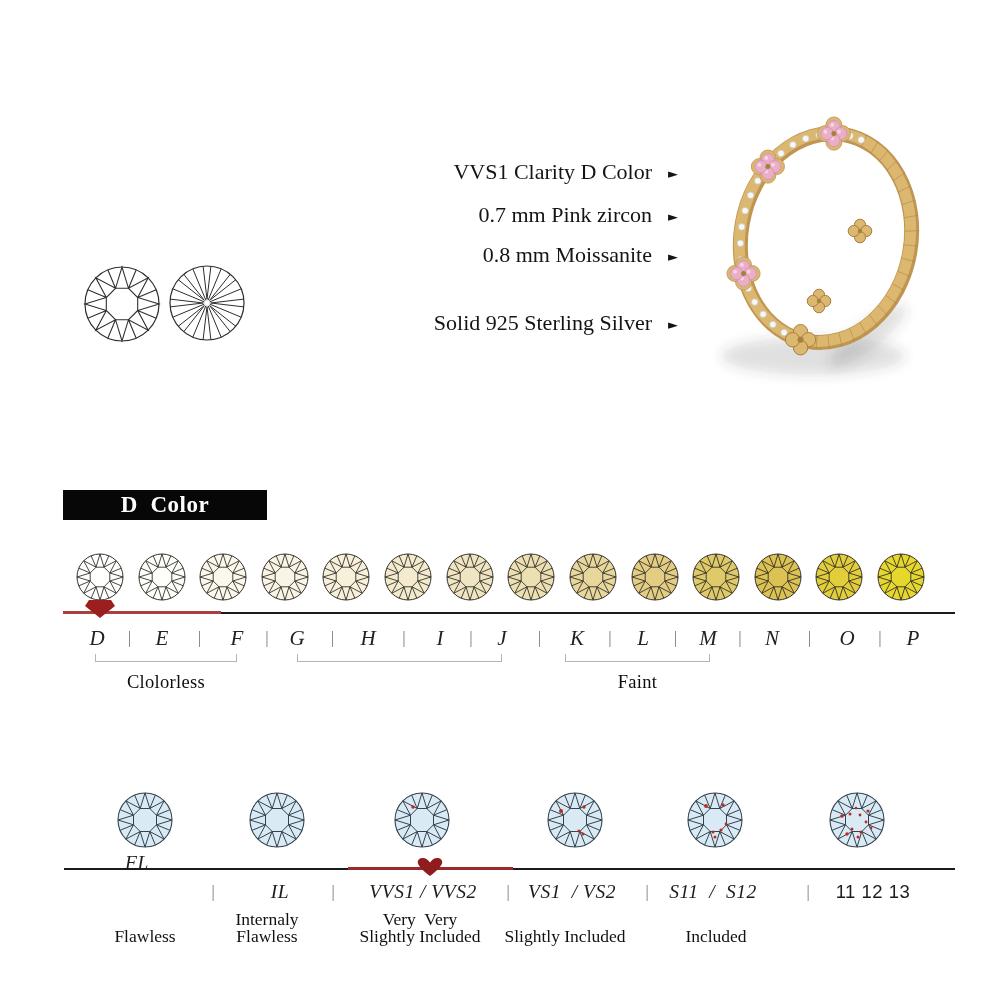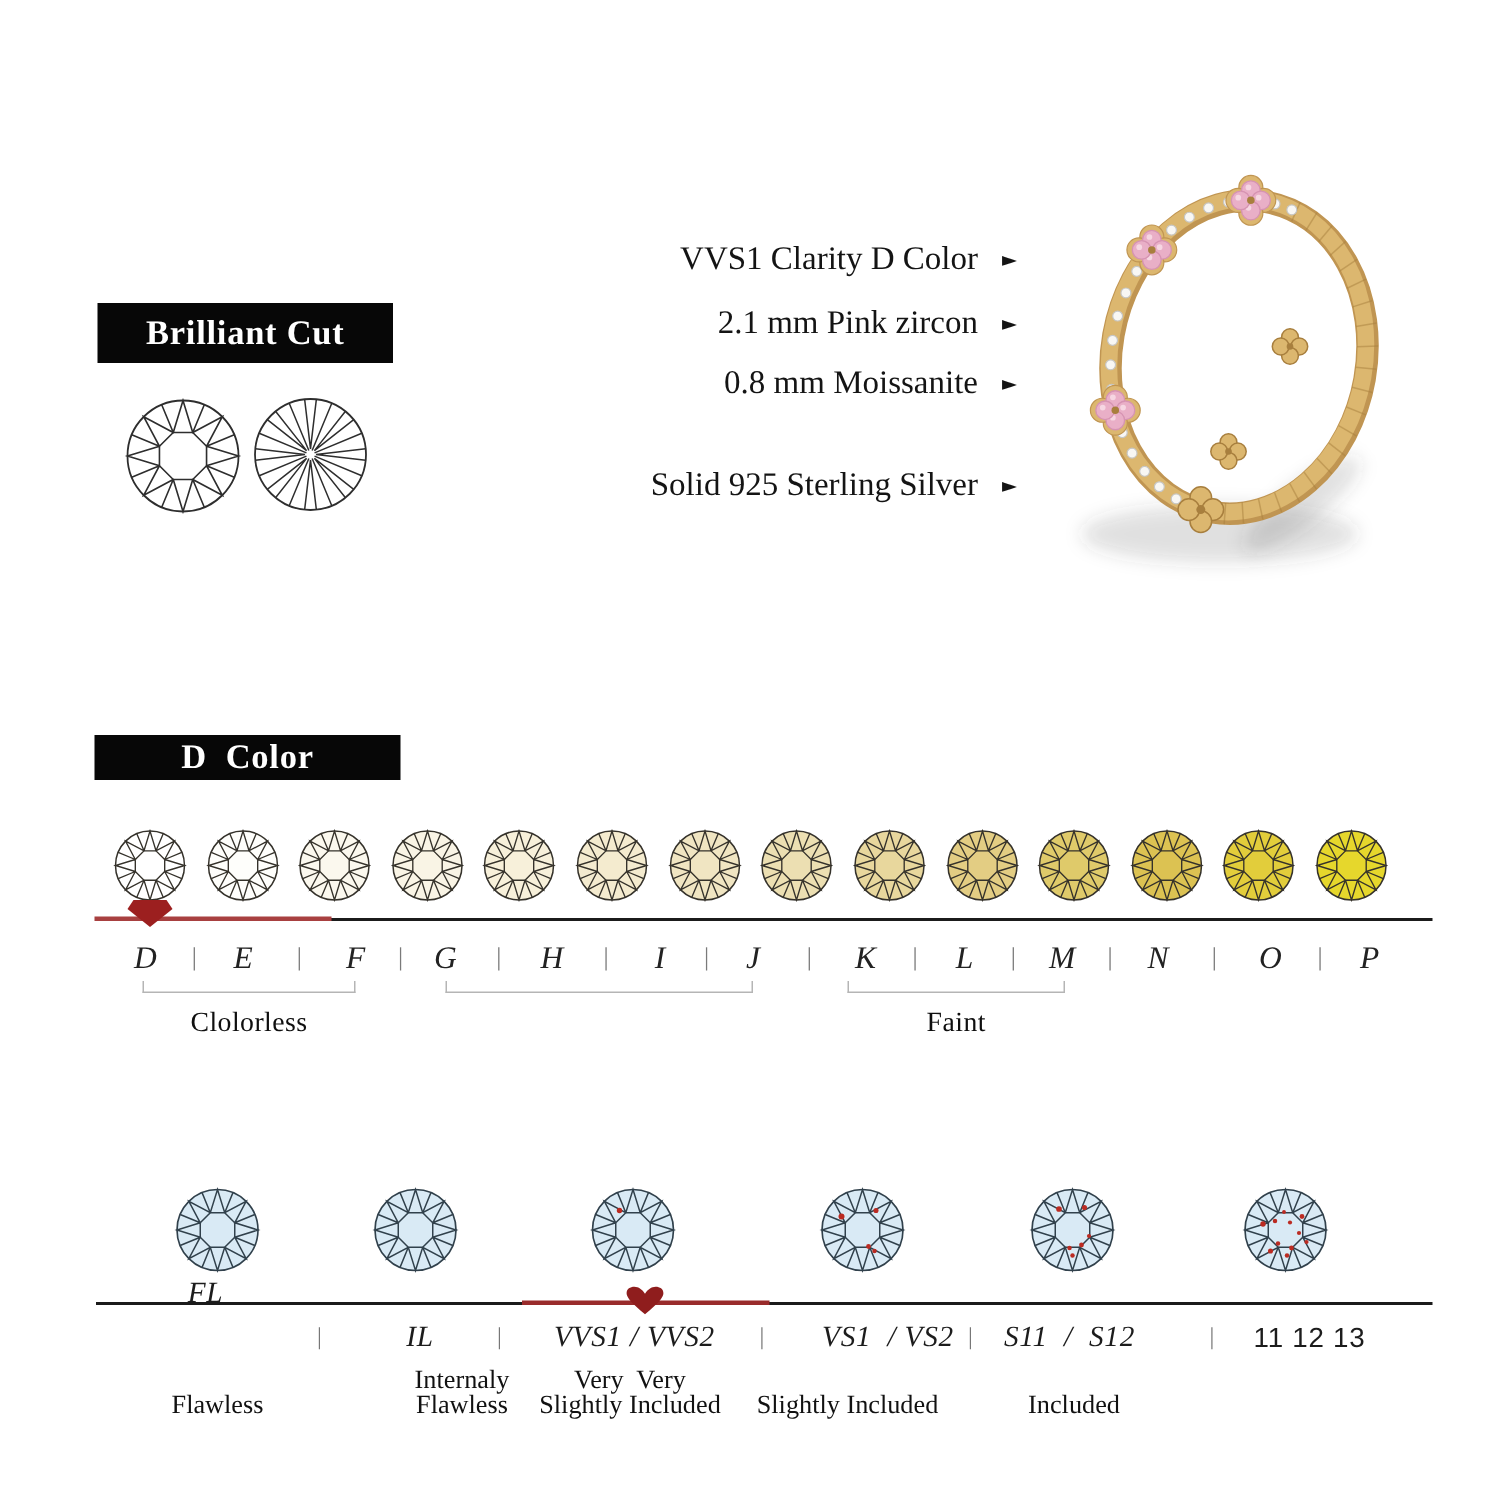--- a/index.html
+++ b/index.html
@@ -29,37 +29,36 @@
         line-height:16.5px;color:#111;display:flex;flex-direction:column;justify-content:flex-end;
         height:34px;}
   .desc div{white-space:pre;}
   .dstone{position:absolute;}
 </style>
 </head>
 <body>
 
 <div class="canvas">
 
-  <div class="black-label" style="left:65px;top:202px;width:197px;height:40px">Brilliant Cut</div>
 
   <div class="abs" id="cut-diagram-1" style="left:83px;top:265px"><svg width="78" height="78" viewBox="0 0 78 78">
         <circle cx="39" cy="39" r="37" fill="#ffffff" stroke="#2e2e2e" stroke-width="1.2"></circle>
         <path d="M54.7 45.5 L45.5 54.7 L32.5 54.7 L23.3 45.5 L23.3 32.5 L32.5 23.3 L45.5 23.3 L54.7 32.5 Z M76.0 39.0 L54.7 45.5 L65.2 65.2 L45.5 54.7 L39.0 76.0 L32.5 54.7 L12.8 65.2 L23.3 45.5 L2.0 39.0 L23.3 32.5 L12.8 12.8 L32.5 23.3 L39.0 2.0 L45.5 23.3 L65.2 12.8 L54.7 32.5 L76.0 39.0 Z M54.7 45.5 L73.2 53.2 M45.5 54.7 L53.2 73.2 M32.5 54.7 L24.8 73.2 M23.3 45.5 L4.8 53.2 M23.3 32.5 L4.8 24.8 M32.5 23.3 L24.8 4.8 M45.5 23.3 L53.2 4.8 M54.7 32.5 L73.2 24.8 " fill="none" stroke="#2e2e2e" stroke-width="1.08"></path>
       </svg></div>
   <div class="abs" id="cut-diagram-2" style="left:168px;top:264px"><svg width="78" height="78" viewBox="0 0 78 78">
         <circle cx="39" cy="39" r="37" fill="#ffffff" stroke="#2e2e2e" stroke-width="1.2"></circle>
         <path d="M75.8 35.1 L42.7 39.0 L75.8 42.9 M41.7 40.1 L73.2 53.2 M67.8 62.3 L41.6 41.6 L62.3 67.8 M40.1 41.7 L53.2 73.2 M42.9 75.8 L39.0 42.7 L35.1 75.8 M37.9 41.7 L24.8 73.2 M15.7 67.8 L36.4 41.6 L10.2 62.3 M36.3 40.1 L4.8 53.2 M2.2 42.9 L35.3 39.0 L2.2 35.1 M36.3 37.9 L4.8 24.8 M10.2 15.7 L36.4 36.4 L15.7 10.2 M37.9 36.3 L24.8 4.8 M35.1 2.2 L39.0 35.3 L42.9 2.2 M40.1 36.3 L53.2 4.8 M62.3 10.2 L41.6 36.4 L67.8 15.7 M41.7 37.9 L73.2 24.8 " fill="none" stroke="#2e2e2e" stroke-width="1"></path>
       </svg></div>
 
   <div class="spec-line" style="top:159px">
     <span>VVS1 Clarity D Color</span>
     <span class="spec-arrow">►</span>
   </div>
   <div class="spec-line" style="top:202px">
-    <span>2.1 mm Pink zircon</span>
+    <span>0.7 mm Pink zircon</span>
     <span class="spec-arrow">►</span>
   </div>
   <div class="spec-line" style="top:242px">
     <span>0.8 mm Moissanite</span>
     <span class="spec-arrow">►</span>
   </div>
   <div class="spec-line" style="top:310px">
     <span>Solid 925 Sterling Silver</span>
     <span class="spec-arrow">►</span>
   </div>
@@ -328,34 +327,34 @@
   <div class="scale-line" style="left:64px;top:868px;width:891px"></div>
   <div class="red-seg" style="left: 348px; top: 867px; width: 165px; height: 3px; background: rgb(153, 43, 43);"></div>
   <svg class="abs" style="left:416px;top:857px" width="28" height="20" viewBox="0 0 30 22">
     <path d="M15 21 C5.5 13.5 1.5 8.7 1.5 5.7 C1.5 2.5 4.1 1 7.2 1 C10.3 1 13 3.1 15 6 C17 3.1 19.7 1 22.8 1 C25.9 1 28.5 2.5 28.5 5.7 C28.5 8.7 24.5 13.5 15 21 Z" fill="#8f1d1d"></path>
   </svg>
 
   <div id="grade-row">
       <div class="grade-code" style="left: 137px; top: 852px;">FL</div>
       <div class="grade-code" style="left: 280px; top: 881px;">IL</div>
       <div class="grade-code" style="left: 423px; top: 881px;">VVS1 / VVS2</div>
-      <div class="grade-code" style="left: 572px; top: 881px; margin-left: 20px;">VS1  / VS2</div>
+      <div class="grade-code" style="left: 572px; top: 881px;">VS1  / VS2</div>
       <div class="grade-code" style="left: 713px; top: 881px;">S11  /  S12</div>
       <div class="grade-code upright" style="left: 873px; top: 881px;">11 12 13</div>
       <div class="gsep" style="left: 213px; top: 883px;">|</div>
       <div class="gsep" style="left: 333px; top: 883px;">|</div>
       <div class="gsep" style="left: 508px; top: 883px;">|</div>
       <div class="gsep" style="left: 647px; top: 883px;">|</div>
       <div class="gsep" style="left: 808px; top: 883px;">|</div>
     </div>
   <div id="desc-row">
       <div class="desc" style="left: 145px; top: 910px;">
         <div>Flawless</div>
       </div>
-      <div class="desc" style="left: 267px; top: 910px; margin-left: 41px;">
+      <div class="desc" style="left: 267px; top: 910px;">
         <div>Internaly</div>
         <div>Flawless</div>
       </div>
       <div class="desc" style="left: 420px; top: 910px;">
         <div>Very  Very</div>
         <div>Slightly Included</div>
       </div>
       <div class="desc" style="left: 565px; top: 910px;">
         <div>Slightly Included</div>
       </div>

